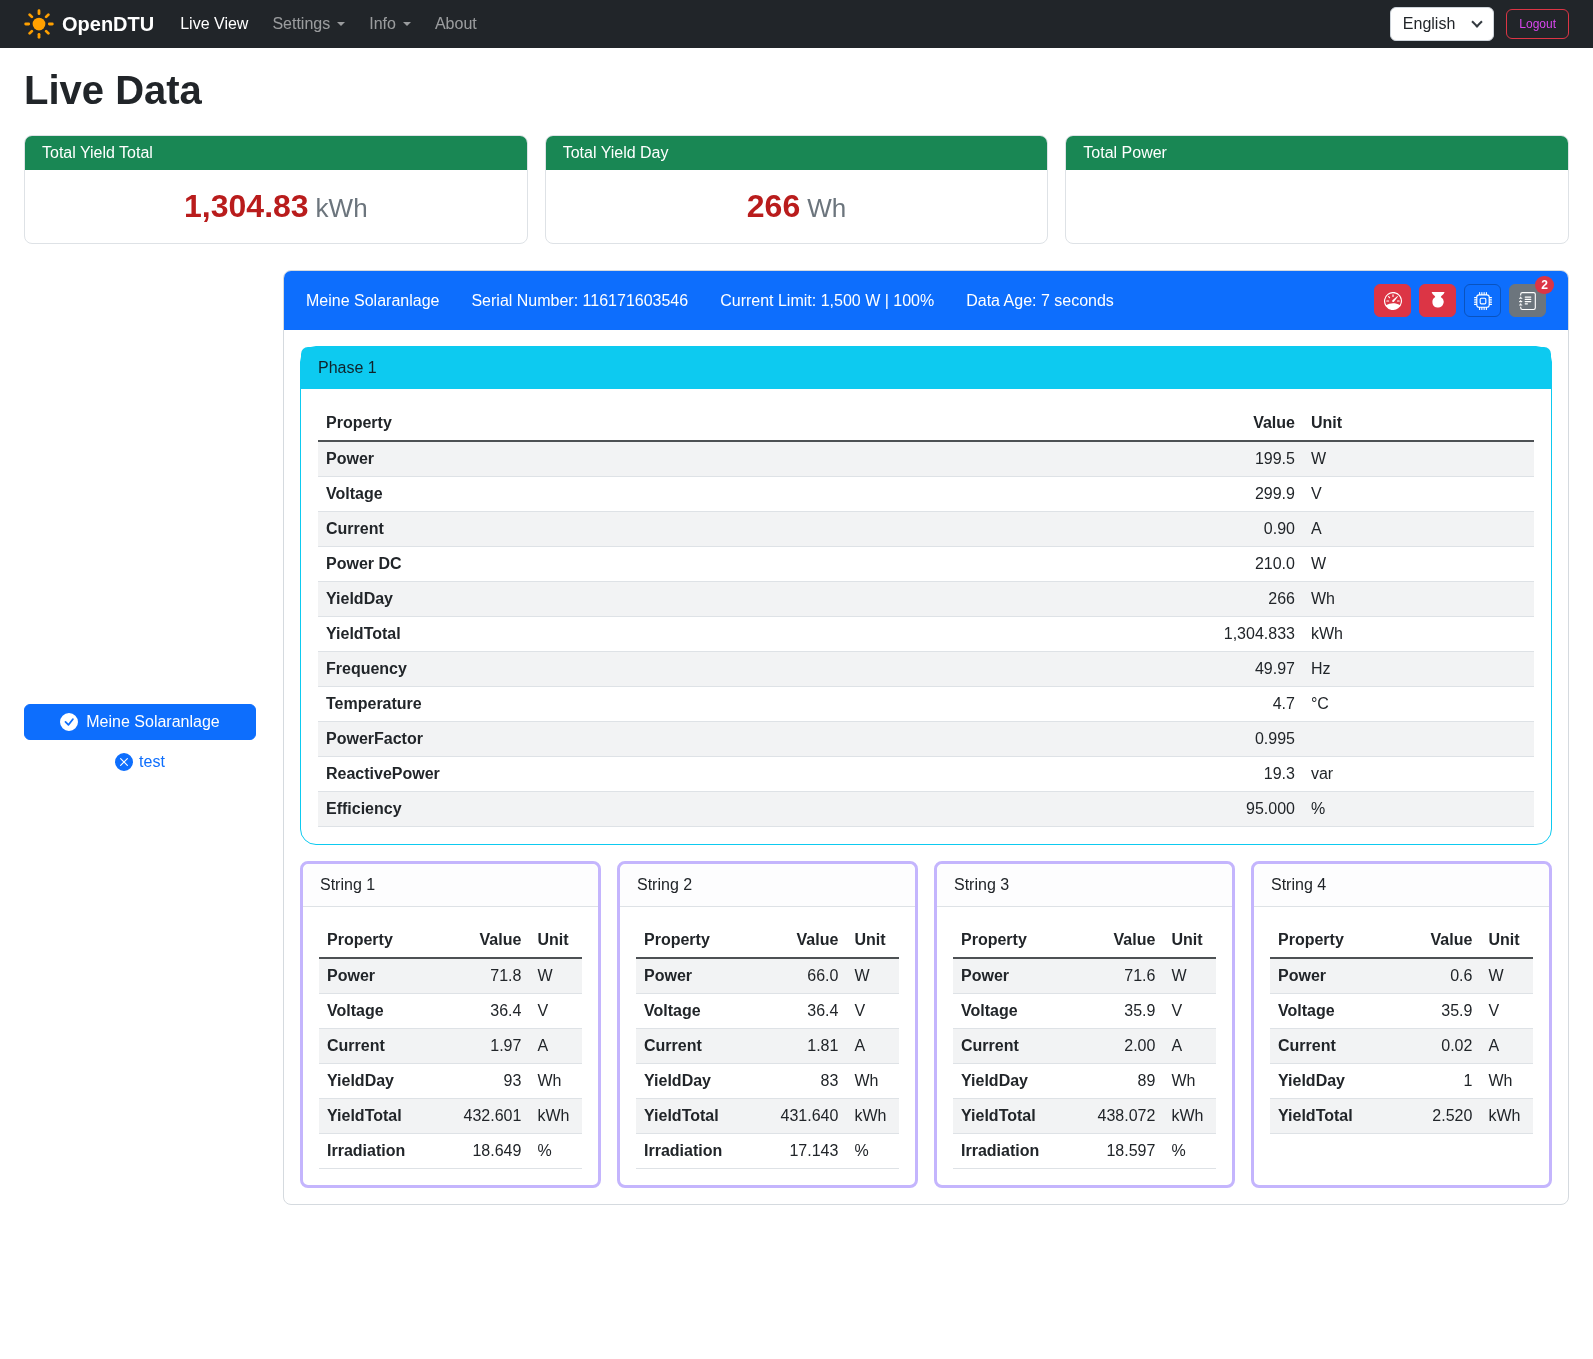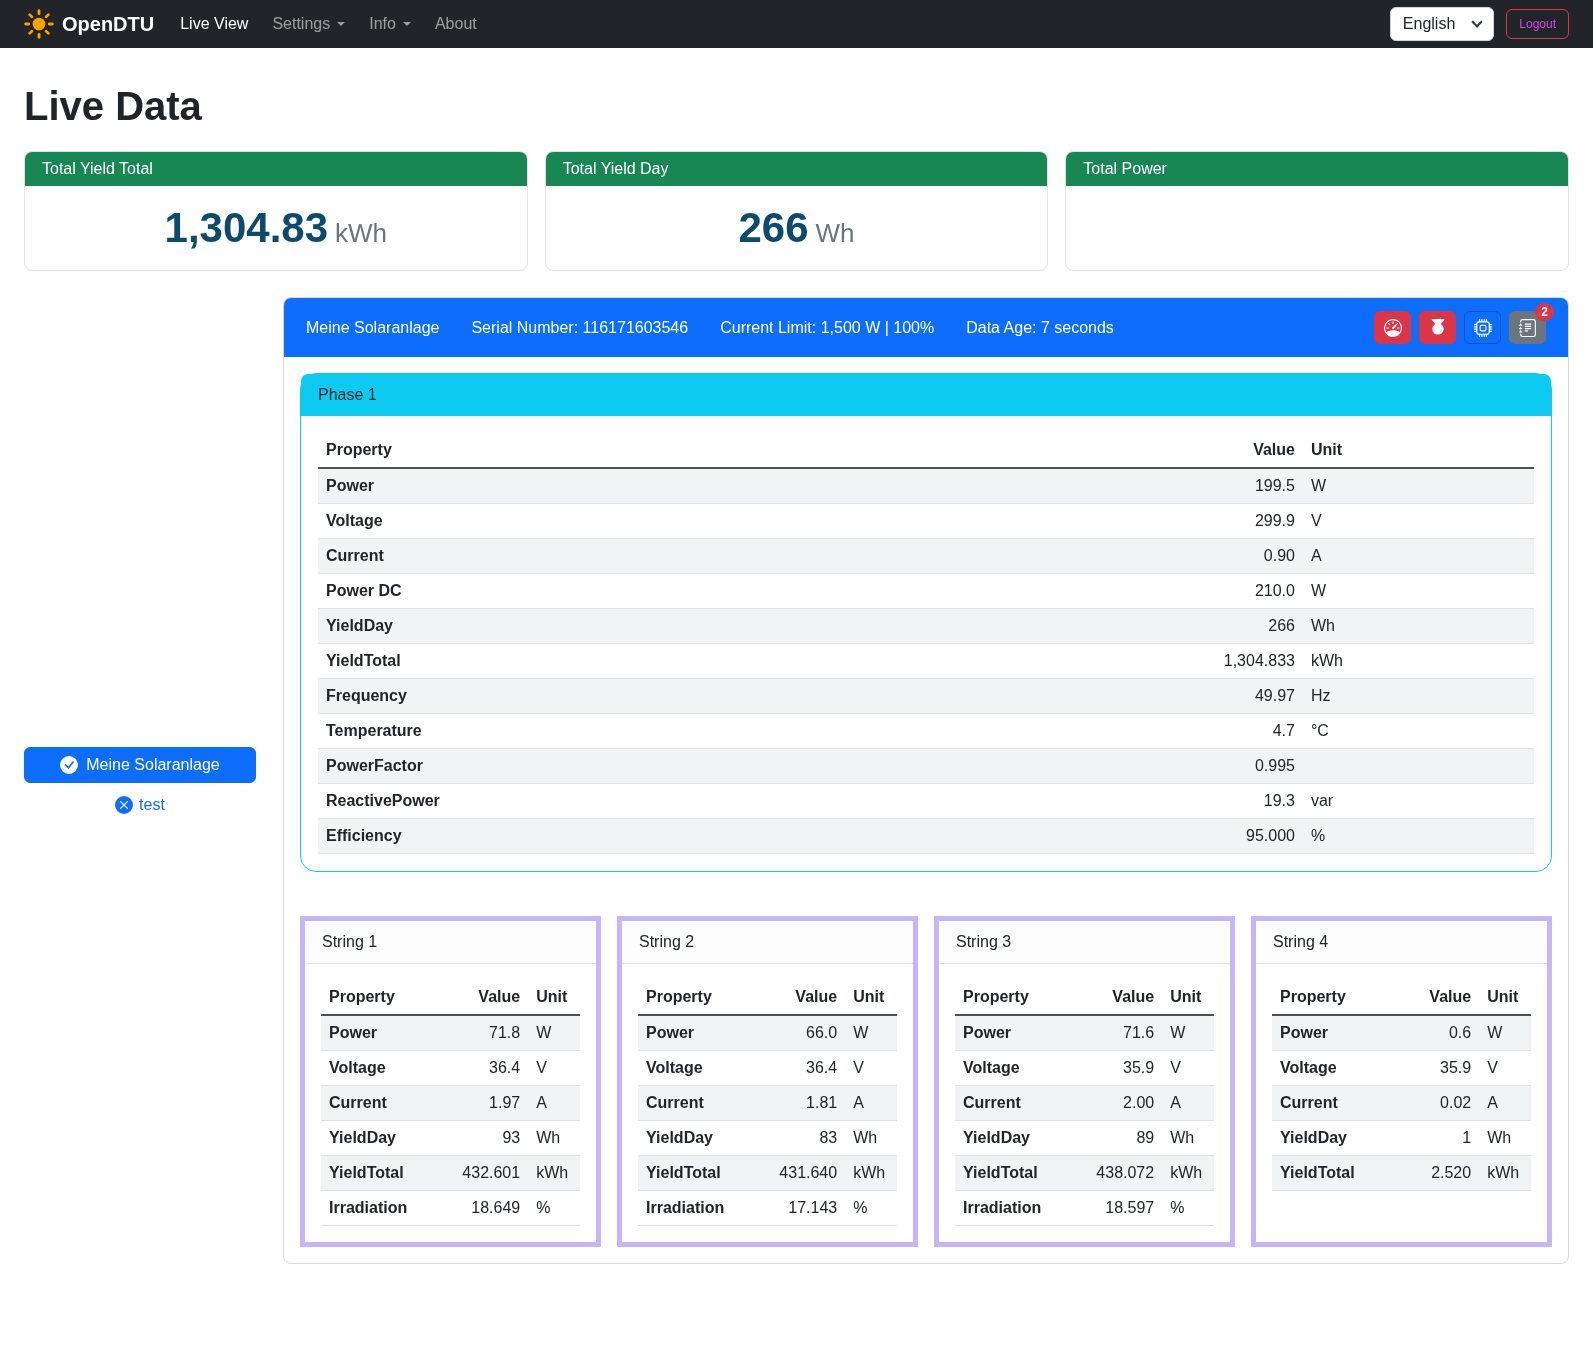--- a/index.html
+++ b/index.html
@@ -19,27 +19,27 @@
   .nav-link { color: rgba(255,255,255,.55); padding: 8px 12px; text-decoration: none; cursor: pointer; display: flex; align-items: center; }
   .nav-link.active { color: #fff; }
   .caret-down { margin-left: 7px; border-top: 4px solid currentColor; border-left: 4px solid transparent; border-right: 4px solid transparent; display: inline-block; }
   .nav-right { margin-left: auto; display: flex; align-items: center; gap: 12px; }
   .lang-select { background: #fff; border: 1px solid #ced4da; border-radius: 6px; padding: 7px 12px; display: flex; align-items: center; gap: 18px; color: #212529; cursor: pointer; }
   .chev { width: 8px; height: 8px; border-right: 2px solid #343a40; border-bottom: 2px solid #343a40; transform: rotate(45deg); margin-top: -4px; }
   .logout-btn { background: transparent; border: 1px solid #dc3545; color: #d946ef; border-radius: 6px; padding: 7px 12px; font-size: 12px; font-family: inherit; cursor: pointer; }
 
   
   .content { padding: 14px 24px 26px; }
-  .page-title { font-size: 40px; font-weight: 600; margin: 22px 0 22px; }
+  .page-title { font-size: 40px; font-weight: 600; margin: 6px 0 22px; }
 
   .summary-row { display: flex; gap: 17px; margin-bottom: 26px; }
   .summary-card { flex: 1; border: 1px solid #dee2e6; border-radius: 8px; background: #fff; }
   .summary-card .hd { background: #198754; color: #fff; padding: 8px 17px; border-radius: 7px 7px 0 0; }
   .summary-card .bd { padding: 18px 16px; text-align: center; }
-  .summary-value { font-size: 42px; font-weight: 700; color: #0c4a6e; }
+  .summary-value { font-size: 32px; font-weight: 700; color: #b91c1c; }
   .summary-unit { font-size: 26px; color: #6c757d; font-weight: 400; margin-left: 7px; }
 
   
   .main-row { display: flex; gap: 27px; align-items: center; }
   .sidebar { flex: 0 0 232px; width: 232px; }
   .inv-active { background: #0d6efd; border: 1px solid #0d6efd; color: #fff; width: 100%; border-radius: 6px; padding: 8px 12px; display: flex; align-items: center; justify-content: center; gap: 8px; font-size: 16px; font-family: inherit; cursor: pointer; }
   .inv-test { margin-top: 13px; display: flex; align-items: center; justify-content: center; gap: 6px; color: #0d6efd; cursor: pointer; }
 
   .panel { flex: 1; border: 1px solid #d5dadf; border-radius: 8px; background: #fff; }
   .panel-hd { background: #0d6efd; color: #fff; border-radius: 7px 7px 0 0; padding: 13px 22px; display: flex; align-items: center; gap: 32px; }
@@ -67,21 +67,21 @@
 
   .tbl-phase th.prop { width: 66%; }
   .tbl-phase th.value { width: 15%; }
   .tbl-phase th.unit { width: 19%; }
   .tbl-string th.prop { width: 46%; }
   .tbl-string th.value { width: 34%; }
   .tbl-string th.unit { width: 20%; }
 
   
   .strings-row { display: flex; gap: 16px; }
-  .string-card { flex: 1; border: 5px solid #c4b5fd; border-radius: 0; display: flex; flex-direction: column; background: #fff; margin-top: 28px; }
+  .string-card { flex: 1; border: 3px solid #c4b5fd; border-radius: 8px; display: flex; flex-direction: column; background: #fff; }
   .string-hd { padding: 12px 17px; border-bottom: 1px solid #dee2e6; background: #fdfdfe; border-radius: 7px 7px 0 0; }
   .string-bd { padding: 16px; flex: 1; }
 
   .ico { display: block; }
 </style>
 </head>
 <body>
 
 <nav class="navbar">
   <a class="brand">

